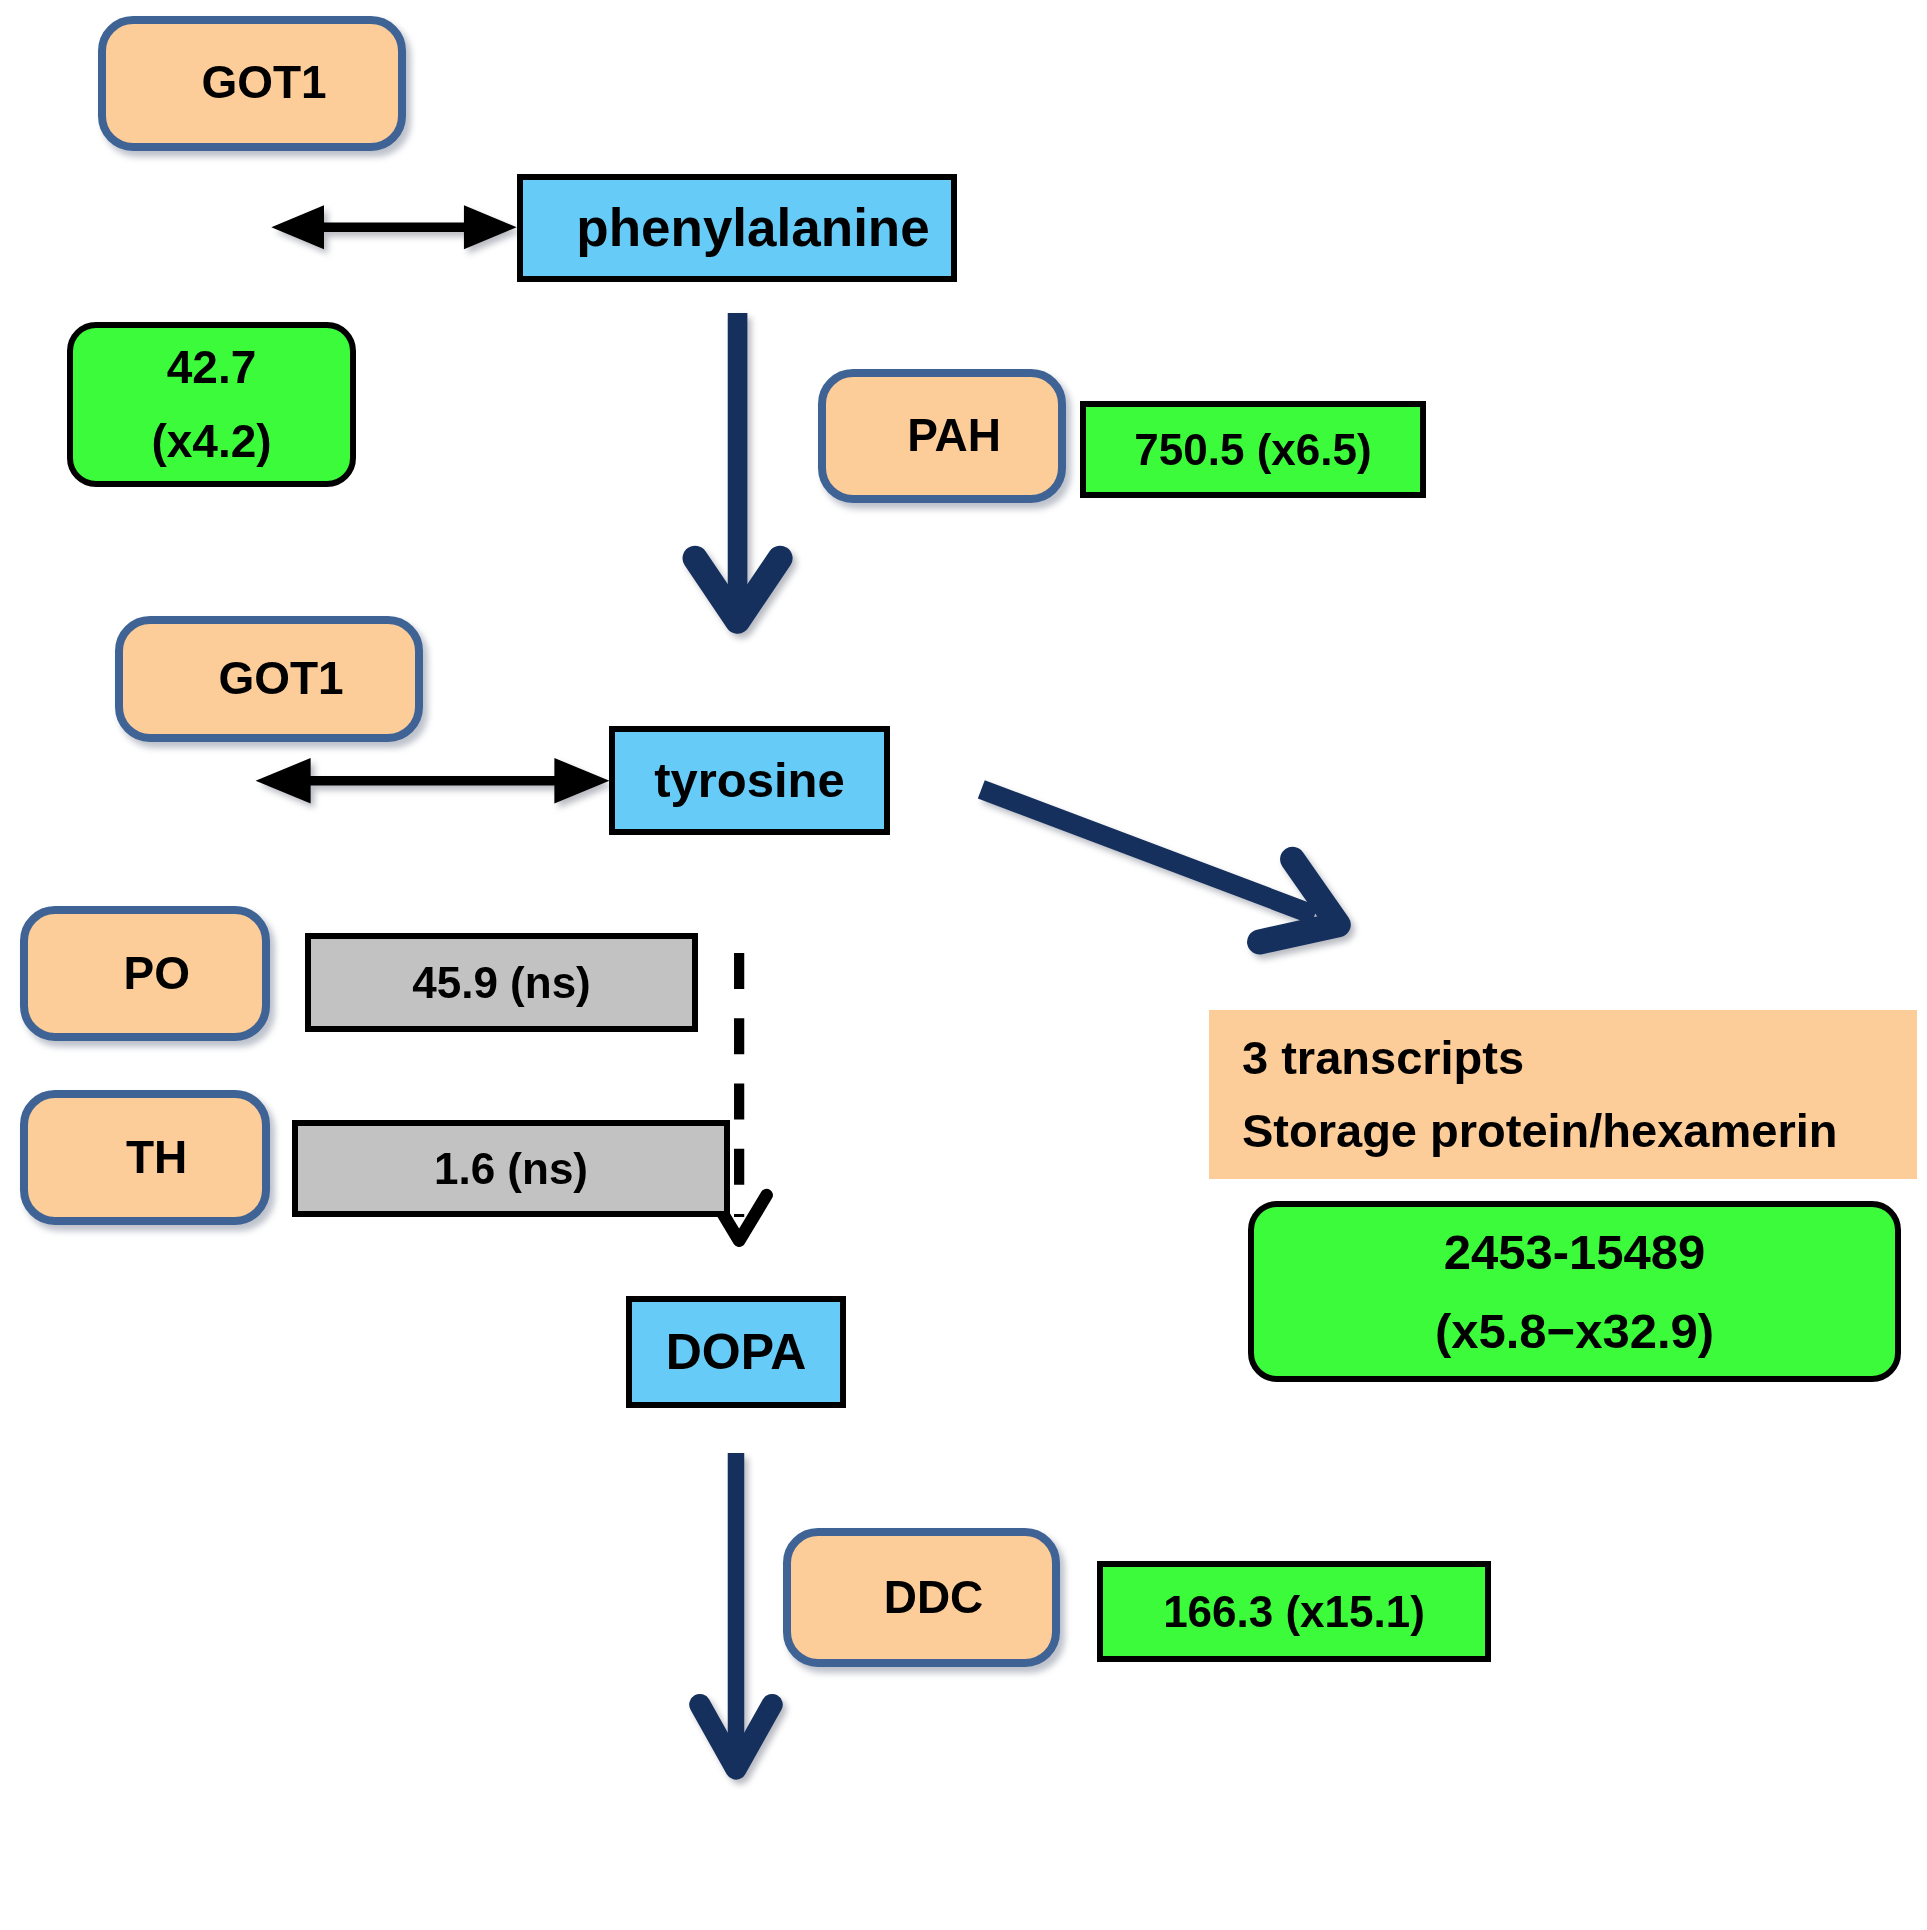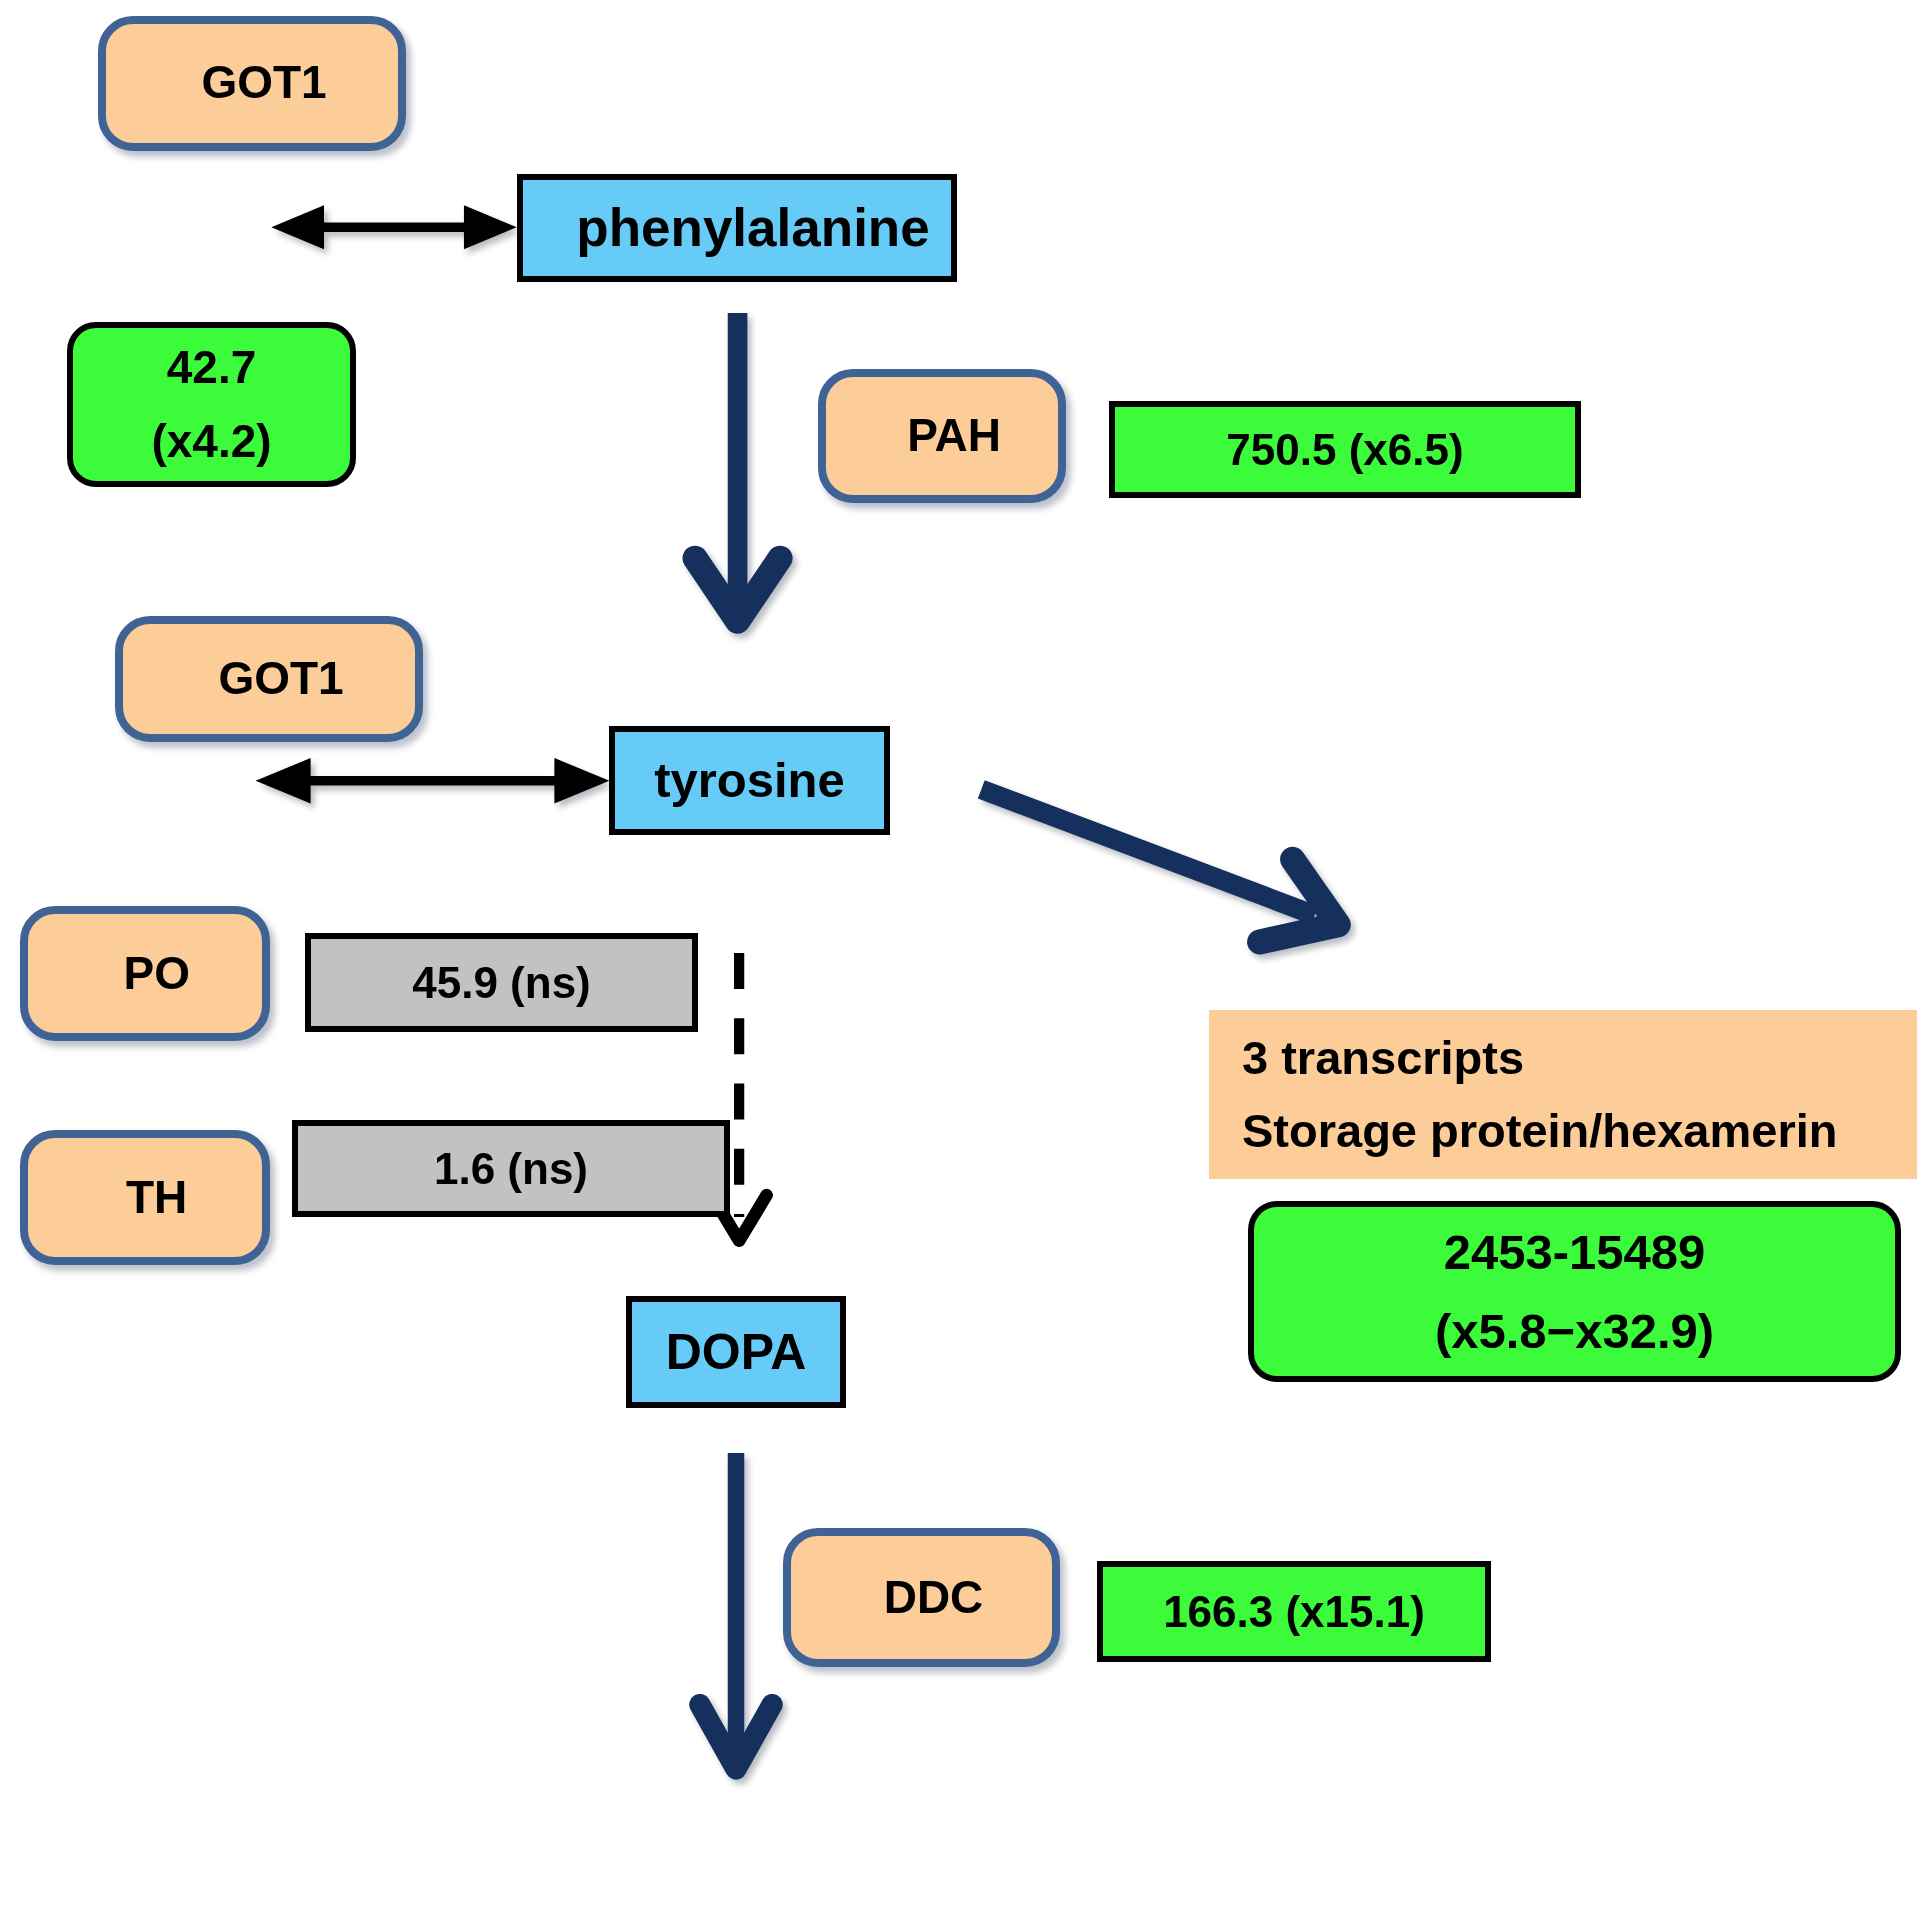--- a/index.html
+++ b/index.html
@@ -70,26 +70,26 @@
     text-align:left;
     padding-left:33px;
     line-height:1.55;
   }
   .two-line{line-height:1.6;border-radius:29px;}
   
   #got1-top{left:98px;top:15.7px;width:308px;height:135px;}
   #phenylalanine{left:517px;top:174px;width:440px;height:108px;font-size:53px;padding-left:32px;}
   #val-got1{left:67px;top:322px;width:289px;height:165px;font-size:46px;}
   #pah{left:818px;top:369px;width:248px;height:134px;}
-  #val-pah{left:1109px;top:401px;width:472px;height:97px;}
+  #val-pah{left:1080px;top:401px;width:346px;height:97px;}
   #got1-mid{left:115px;top:616px;width:308px;height:126px;}
   #tyrosine{left:609px;top:726px;width:281px;height:109px;font-size:49px;}
   #po{left:19.7px;top:906px;width:250px;height:135px;}
   #val-po{left:305px;top:933px;width:393px;height:99px;}
-  #th{left:19.7px;top:1090px;width:250px;height:135px;margin-top:40px;}
+  #th{left:19.7px;top:1090px;width:250px;height:135px;}
   #val-th{left:292px;top:1120px;width:438px;height:97px;}
   #annotation{left:1209px;top:1010px;width:708px;height:169px;}
   #val-annotation{left:1248px;top:1201px;width:653px;height:181px;font-size:49px;}
   #dopa{left:626px;top:1296px;width:220px;height:112px;font-size:50px;}
   #ddc{left:783px;top:1528px;width:277px;height:139px;}
   #val-ddc{left:1097px;top:1561px;width:394px;height:101px;}
   #dopamine{left:568px;top:1803px;width:335px;height:111px;font-size:55px;}
   
   .line-black{stroke:var(--arrow-black);fill:none;}
   .head-black{fill:var(--arrow-black);stroke:none;}

